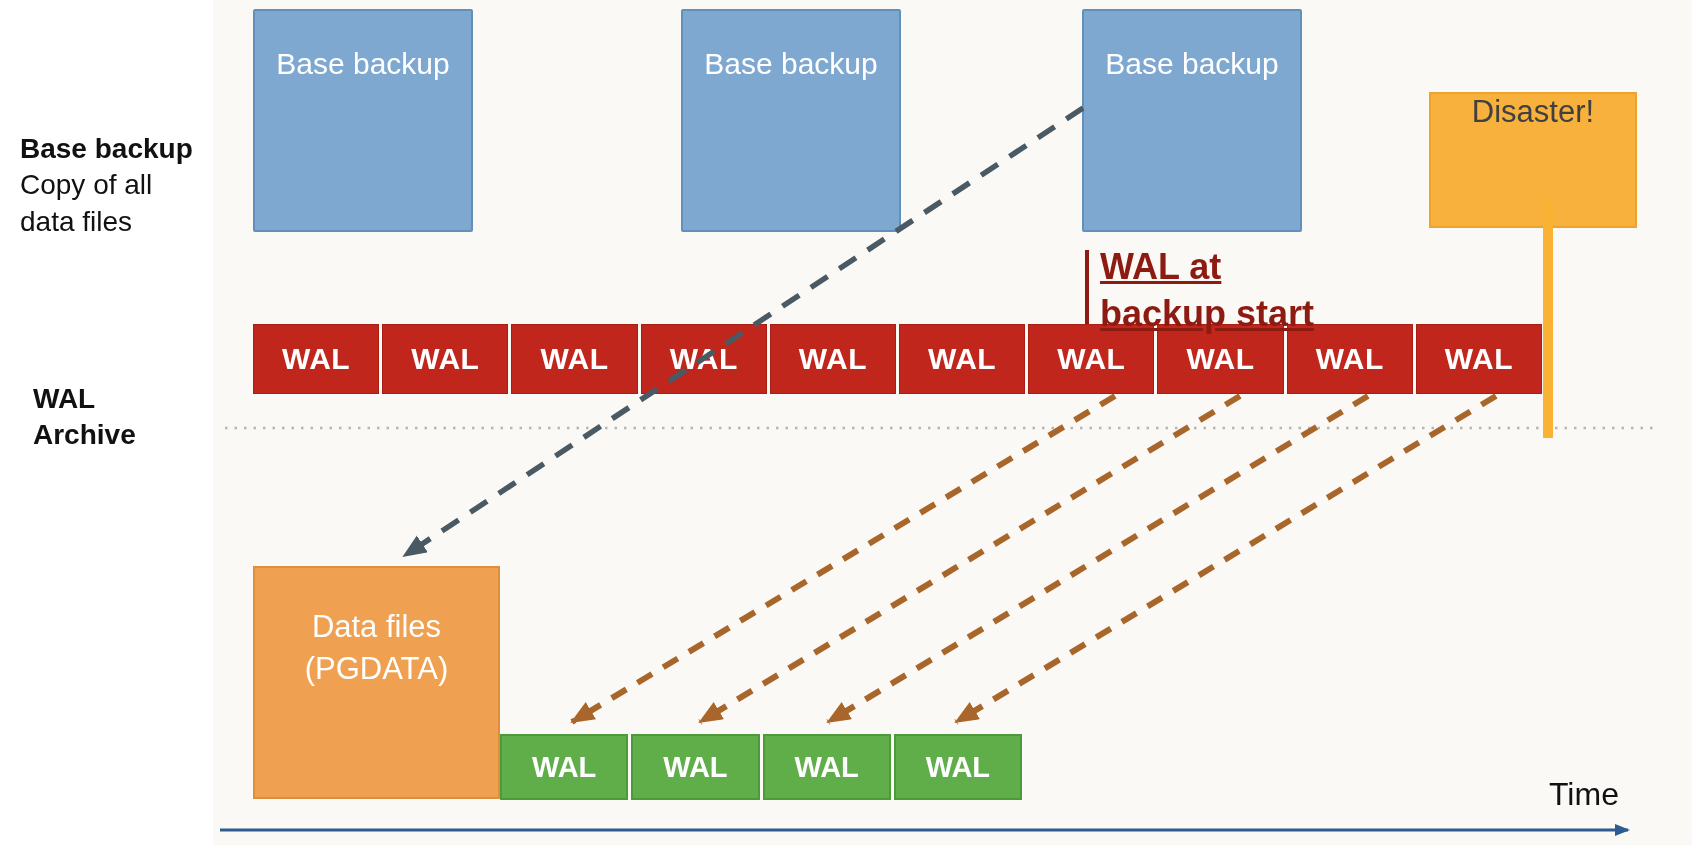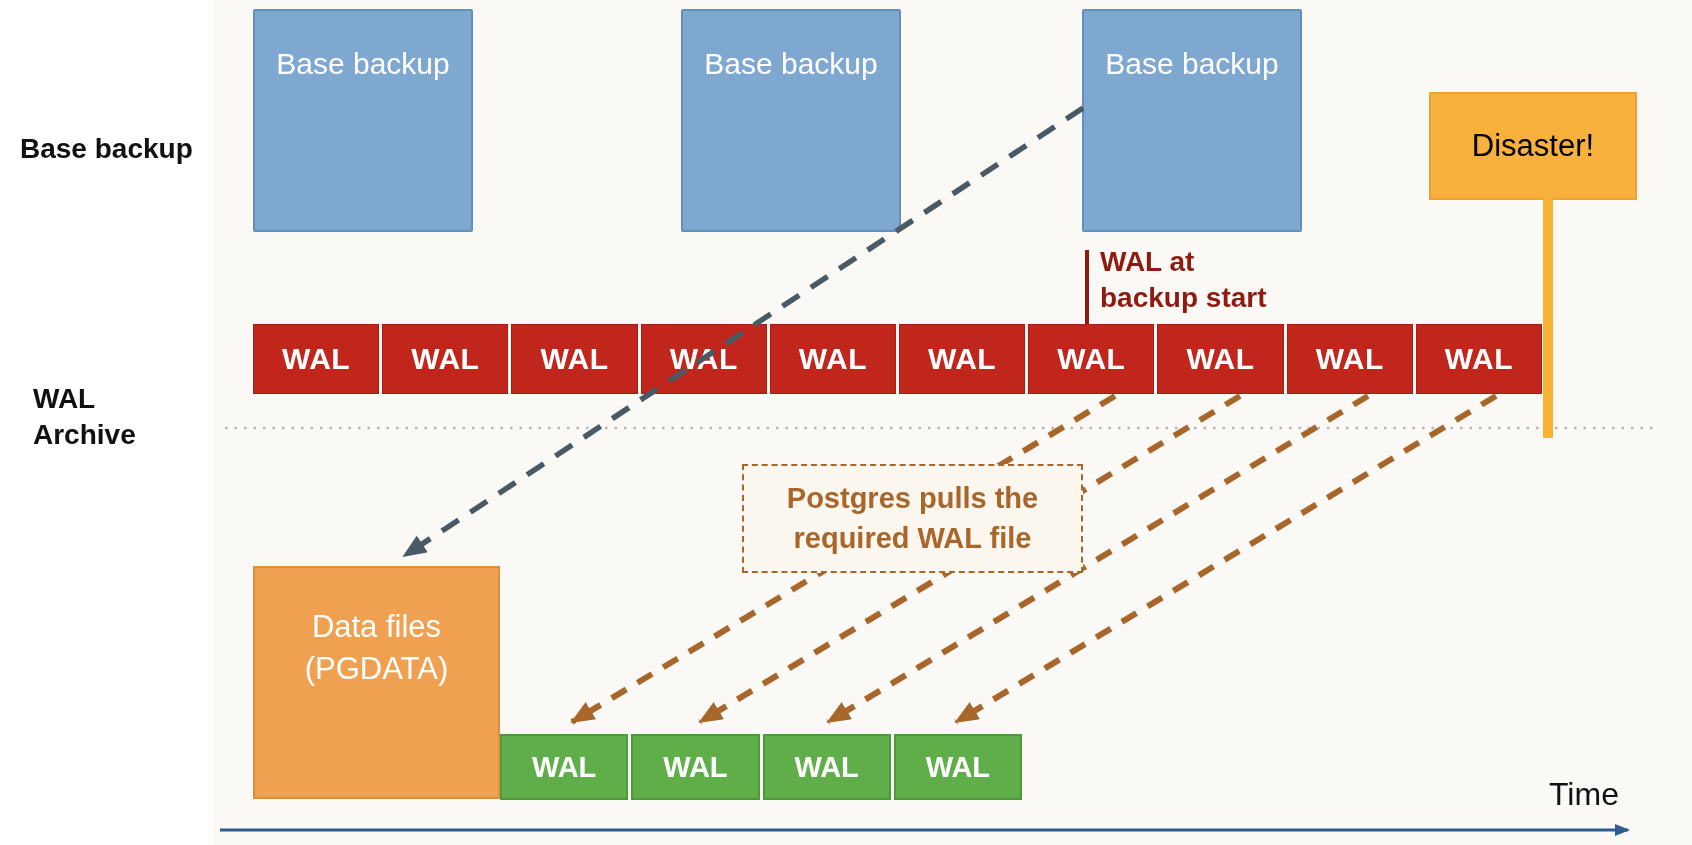--- a/index.html
+++ b/index.html
@@ -43,27 +43,27 @@
     font-size: 30px;
     text-align: center;
     padding-top: 36px;
     z-index: 1;
   }
 
   
   .disaster-box {
     position: absolute;
     left: 1429px; top: 92px;
-    width: 208px; height: 108px;
+    width: 208px; height: 136px;
     box-sizing: border-box;
     background: var(--disaster-fill, #f8b13c);
     border: 2px solid var(--disaster-border, #eda42f);
-    color: #000000;
+    color: #404040;
     font-size: 31px;
-    display: flex; align-items: center; justify-content: center;
+    display: flex; justify-content: center;
     z-index: 2;
   }
   .orange-line {
     position: absolute;
     left: 1543px; top: 198px;
     width: 10px; height: 240px;
     background: var(--orange-line, #f9b233);
     z-index: 6;
   }
 
@@ -93,23 +93,24 @@
     left: 1085px; top: 250px;
     width: 4px; height: 74px;
     background: var(--dark-red, #8e1b12);
     z-index: 3;
   }
   .wal-annotation {
     position: absolute;
     left: 1100px; top: 244px;
     color: var(--dark-red, #8e1b12);
     font-weight: bold;
-    font-size: 28px;
+    font-size: 36px;
     line-height: 1.3;
     z-index: 3;
+    text-decoration: underline;
   }
 
   
   .pulls-box {
     position: absolute;
     left: 742px; top: 464px;
     width: 341px; height: 109px;
     box-sizing: border-box;
     background: var(--note-bg, #fbf7ef);
     border: 2px dashed var(--brown, #a9662a);
@@ -182,20 +183,22 @@
 </style>
 </head>
 <body>
 
 <div id="canvas">
 
   <div class="panel-bg"></div>
 
   <div class="side-label" style="left:20px; top:131px;">
     <div class="bold">Base backup</div>
+    <div class="pre">Copy of all
+data files</div>
   </div>
   <div class="side-label bold pre" style="left:33px; top:381px;">WAL
 Archive</div>
 
   <div class="blue-box" style="left:253px;">
     <span>Base backup</span>
   </div>
   <div class="blue-box" style="left:681px;">
     <span>Base backup</span>
   </div>
@@ -218,24 +221,20 @@
     <div class="red-cell">WAL</div>
     <div class="red-cell">WAL</div>
     <div class="red-cell">WAL</div>
     <div class="red-cell">WAL</div>
   </div>
 
   <div class="wal-tick"></div>
   <div class="wal-annotation pre">WAL at
 backup start</div>
 
-  <div class="pulls-box">
-    <span class="pre">Postgres pulls the
-required WAL file</span>
-  </div>
 
   <div class="data-files-box pre">Data files
 (PGDATA)</div>
   <div class="green-row">
     <div class="green-cell">WAL</div>
     <div class="green-cell">WAL</div>
     <div class="green-cell">WAL</div>
     <div class="green-cell">WAL</div>
   </div>
 

